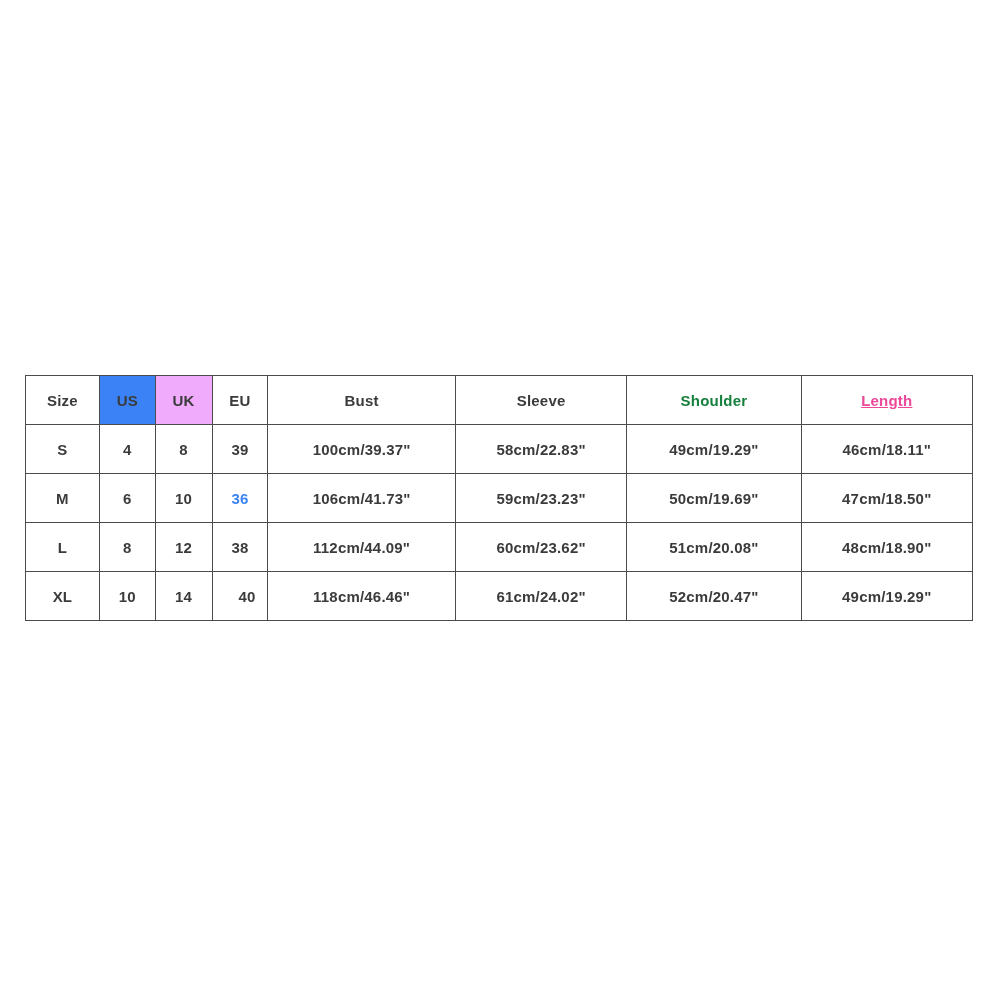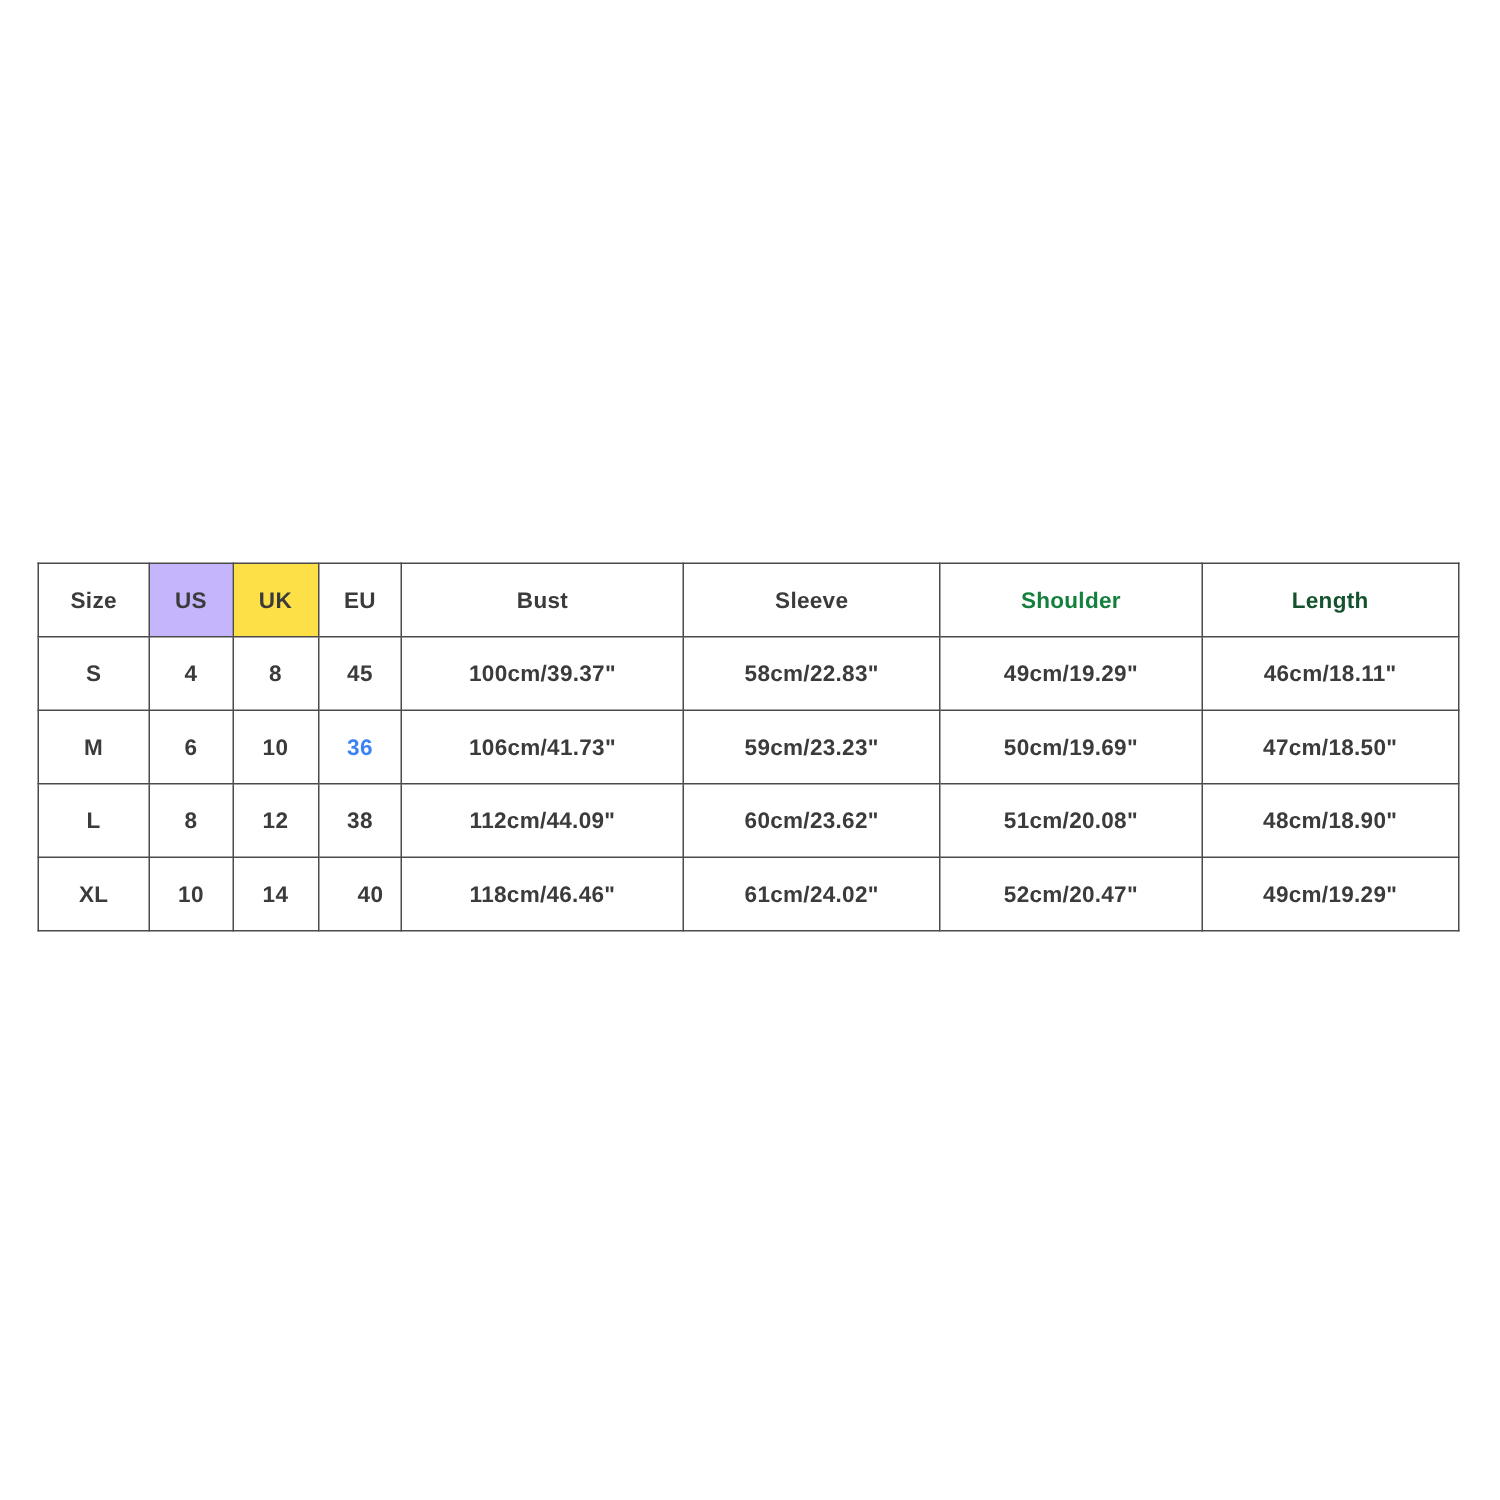--- a/index.html
+++ b/index.html
@@ -60,35 +60,35 @@
       <col class="c-uk">
       <col class="c-eu">
       <col class="c-bust">
       <col class="c-sleeve">
       <col class="c-shoulder">
       <col class="c-length">
     </colgroup>
     <thead>
         <tr>
           <th style="color: rgb(59, 59, 59); border-color: rgb(75, 75, 75); background: rgb(255, 255, 255);">Size</th>
-          <th style="color: rgb(59, 59, 59); border-color: rgb(75, 75, 75); background: #c4b5fd;">US</th>
-          <th style="color: rgb(59, 59, 59); border-color: rgb(75, 75, 75); background: #fde047;">UK</th>
+          <th style="color: rgb(59, 59, 59); border-color: rgb(75, 75, 75); background: #3b82f6;">US</th>
+          <th style="color: rgb(59, 59, 59); border-color: rgb(75, 75, 75); background: #f0abfc;">UK</th>
           <th style="color: rgb(59, 59, 59); border-color: rgb(75, 75, 75); background: rgb(255, 255, 255); margin-left: 41px;">EU</th>
           <th style="color: rgb(59, 59, 59); border-color: rgb(75, 75, 75); background: rgb(255, 255, 255);">Bust</th>
           <th style="color: rgb(59, 59, 59); border-color: rgb(75, 75, 75); background: rgb(255, 255, 255);">Sleeve</th>
           <th style="color: #15803d; border-color: rgb(75, 75, 75); background: rgb(255, 255, 255);">Shoulder</th>
-          <th style="color: #14532d; border-color: rgb(75, 75, 75); background: rgb(255, 255, 255);">Length</th>
+          <th style="color: #ec4899; border-color: rgb(75, 75, 75); background: rgb(255, 255, 255); text-decoration: underline;">Length</th>
         </tr>
       </thead>
     <tbody>
         <tr>
           <td style="color: rgb(59, 59, 59); border-color: rgb(75, 75, 75); background: rgb(255, 255, 255);">S</td>
           <td style="color: rgb(59, 59, 59); border-color: rgb(75, 75, 75); background: rgb(255, 255, 255);">4</td>
           <td style="color: rgb(59, 59, 59); border-color: rgb(75, 75, 75); background: rgb(255, 255, 255);">8</td>
-          <td style="color: rgb(59, 59, 59); border-color: rgb(75, 75, 75); background: rgb(255, 255, 255);">45</td>
+          <td style="color: rgb(59, 59, 59); border-color: rgb(75, 75, 75); background: rgb(255, 255, 255);">39</td>
           <td style="color: rgb(59, 59, 59); border-color: rgb(75, 75, 75); background: rgb(255, 255, 255);">100cm/39.37"</td>
           <td style="color: rgb(59, 59, 59); border-color: rgb(75, 75, 75); background: rgb(255, 255, 255);">58cm/22.83"</td>
           <td style="color: rgb(59, 59, 59); border-color: rgb(75, 75, 75); background: rgb(255, 255, 255);">49cm/19.29"</td>
           <td style="color: rgb(59, 59, 59); border-color: rgb(75, 75, 75); background: rgb(255, 255, 255);">46cm/18.11"</td>
         </tr>
         <tr>
           <td style="color: rgb(59, 59, 59); border-color: rgb(75, 75, 75); background: rgb(255, 255, 255);">M</td>
           <td style="color: rgb(59, 59, 59); border-color: rgb(75, 75, 75); background: rgb(255, 255, 255);">6</td>
           <td style="color: rgb(59, 59, 59); border-color: rgb(75, 75, 75); background: rgb(255, 255, 255);">10</td>
           <td style="color: #3b82f6; border-color: rgb(75, 75, 75); background: rgb(255, 255, 255);">36</td>

